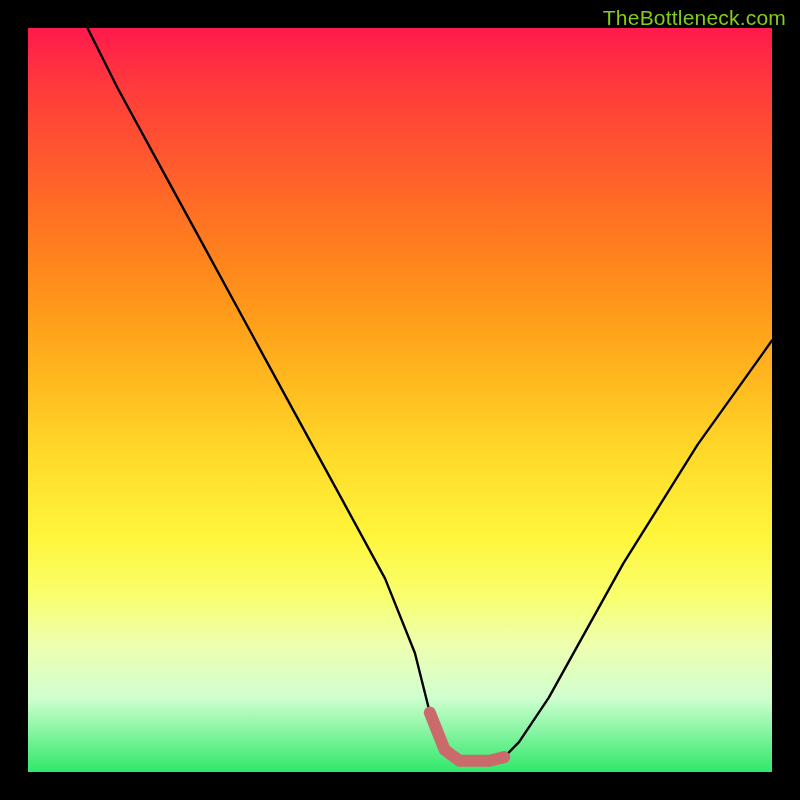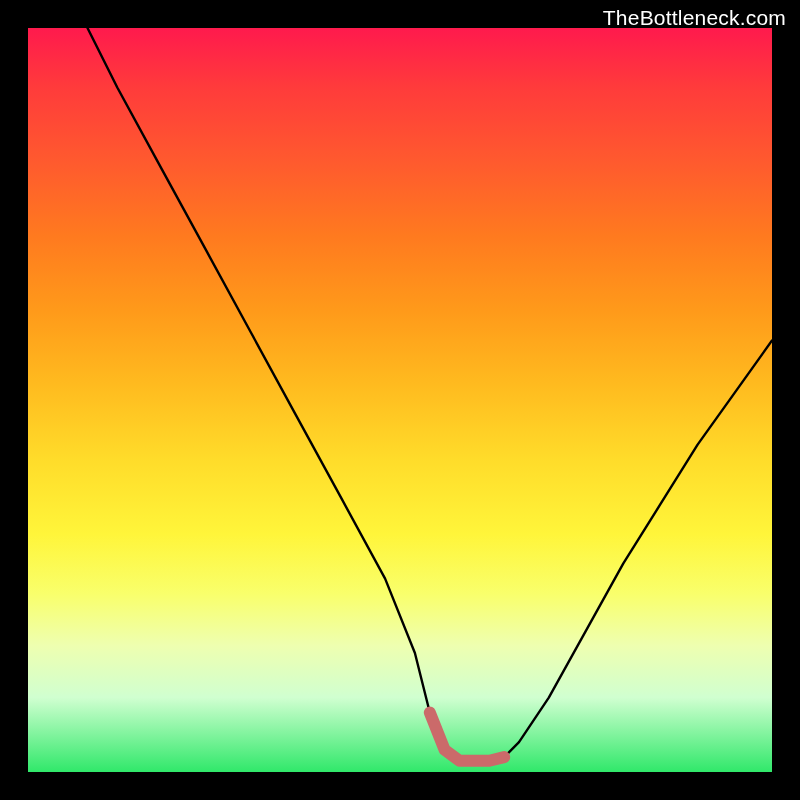--- a/index.html
+++ b/index.html
@@ -45,21 +45,21 @@
     position: absolute;
     left: 0;
     top: 0;
     width: 744px;
     height: 744px;
   }
   .watermark {
     position: absolute;
     top: 6px;
     right: 14px;
-    color: #ffffff;
+    color: #84cc16;
     font-size: 21px;
     font-weight: 500;
     letter-spacing: 0.2px;
   }
 </style>
 </head>
 <body>
 
 <div class="frame">
   <div class="watermark">TheBottleneck.com</div>

